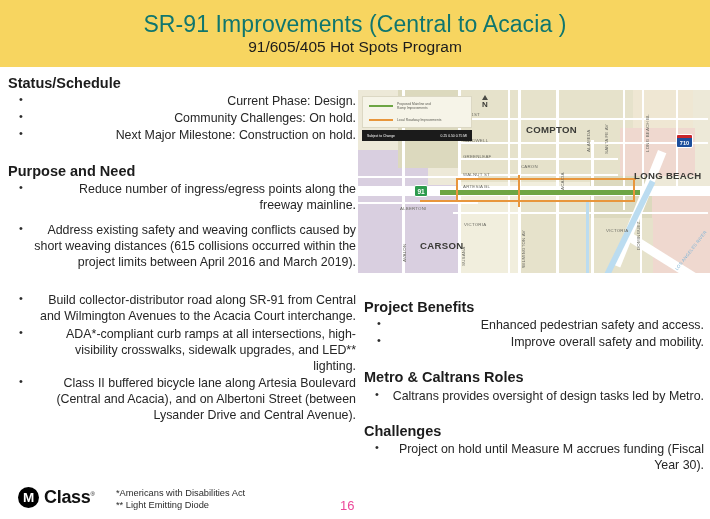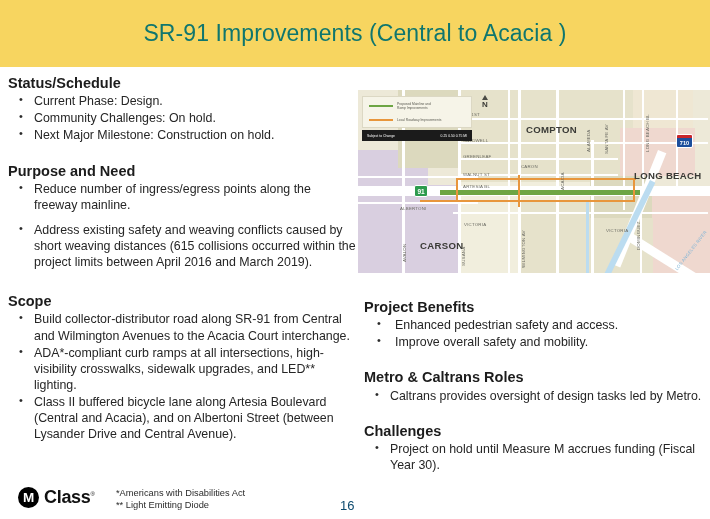--- a/index.html
+++ b/index.html
@@ -33,21 +33,21 @@
   .col-right { position: absolute; left: 364px; top: 298px; width: 340px; }
 
   .sec-head {
     font-size: 14.5px; font-weight: 700; color: #1c1c1c;
     line-height: 1.25; margin-bottom: 1px;
   }
   ul.bullets { list-style: none; }
   ul.bullets li {
     position: relative;
     font-size: 12.4px; line-height: 1.30; color: #262626;
-    padding-left: 26px; margin-bottom: 1px;
+    padding-left: 26px; margin-bottom: 1px; text-align: right;
   }
   ul.bullets li::before {
     content: "\2022";
     position: absolute; left: 11px; top: -1px;
     font-size: 11px; color: #2b2b2b;
   }
   ul.bullets.spaced li { margin-bottom: 9px; }
   ul.bullets.wide li { padding-left: 31px; }
   ul.bullets.wide li::before { left: 13px; }
 
@@ -153,30 +153,31 @@
     margin-left:5px; letter-spacing:-0.3px;
   }
   .metro-reg { font-size:6px; vertical-align:super; font-weight:400; }
 
   .footnotes {
     position:absolute; left:116px; top:487px;
     font-size:9.3px; line-height:1.33; color:#2b2b2b;
   }
   .pagenum {
     position:absolute; left:340px; top:498px;
-    font-size:13px; color:#0c4a6e;
+    font-size:13px; color:#ec4899;
   }
 </style>
 </head>
 <body>
 
 <div class="slide">
 
   <div class="header">
     <div class="title">SR-91 Improvements (Central to Acacia )</div>
+    <div class="subtitle">91/605/405 Hot Spots Program</div>
   </div>
 
   <div class="col-left">
 
     <div class="sec-head">Status/Schedule</div>
     <ul class="bullets">
       <li>Current Phase: Design.</li>
       <li>Community Challenges: On hold.</li>
       <li>Next Major Milestone: Construction on hold.</li>
     </ul>
@@ -184,21 +185,20 @@
     <div class="gap-md"></div>
 
     <div class="sec-head">Purpose and Need</div>
     <ul class="bullets spaced">
       <li>Reduce number of ingress/egress points along the freeway mainline.</li>
       <li>Address existing safety and weaving conflicts caused by short weaving distances (615 collisions occurred within the project limits between April 2016 and March 2019).</li>
     </ul>
 
     <div class="gap-sm"></div>
 
-    <div class="sec-head">Scope</div>
     <ul class="bullets">
       <li>Build collector-distributor road along SR-91 from Central and Wilmington Avenues to the Acacia Court interchange.</li>
       <li>ADA*-compliant curb ramps at all intersections, high-visibility crosswalks, sidewalk upgrades, and LED** lighting.</li>
       <li>Class II buffered bicycle lane along Artesia Boulevard (Central and Acacia), and on Albertoni Street (between Lysander Drive  and Central Avenue).</li>
     </ul>
   </div>
 
   <div class="col-right">
 
     <div class="sec-head">Project Benefits</div>

